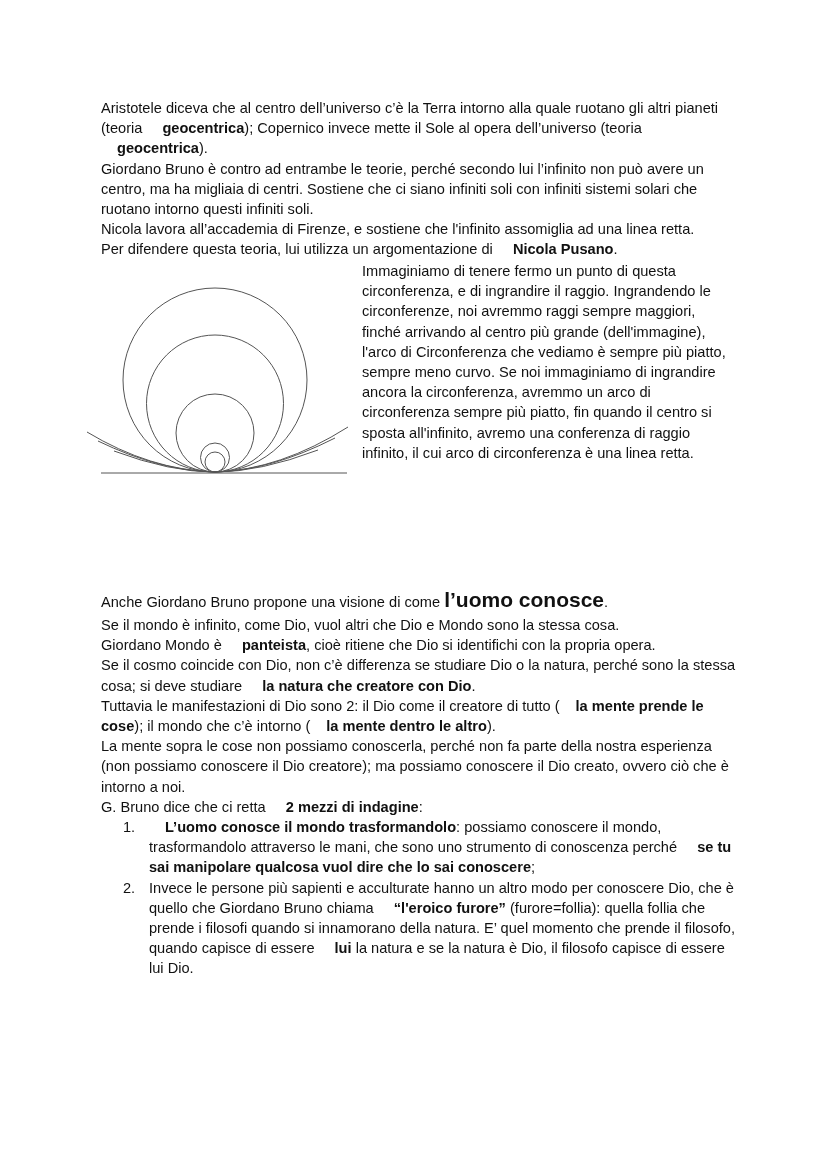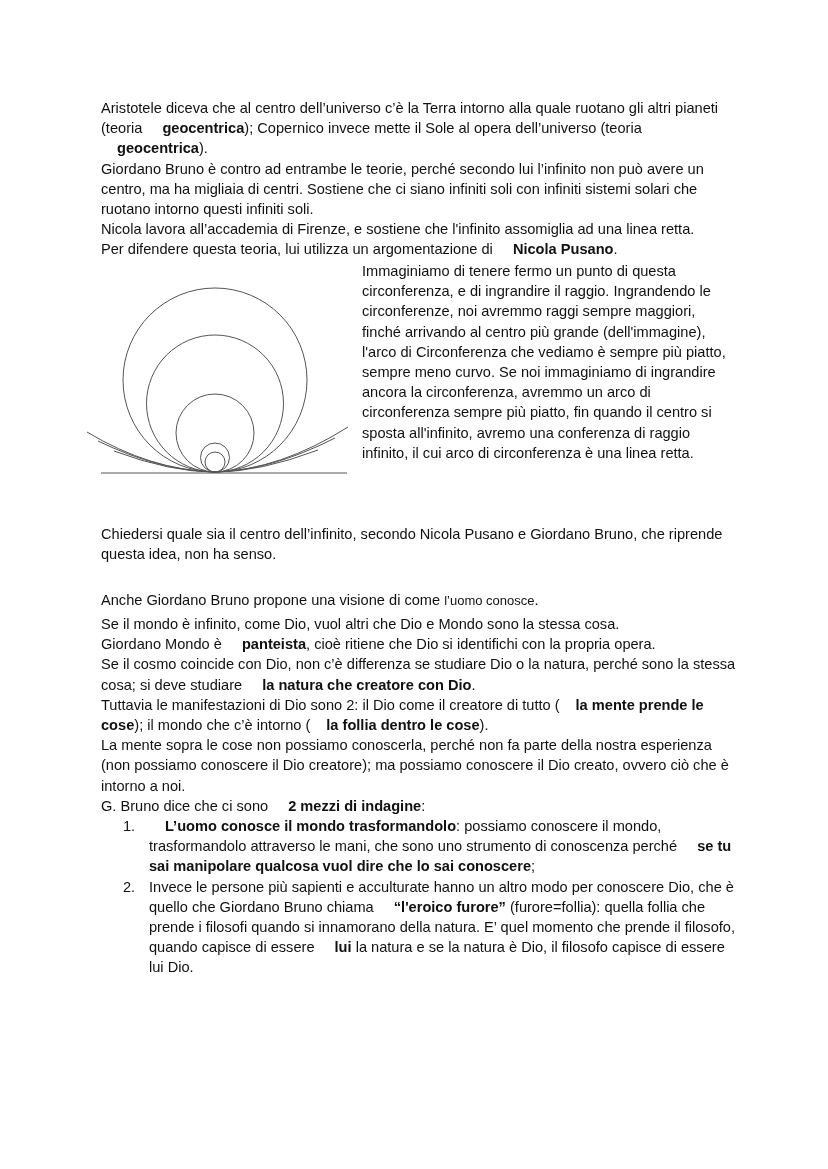--- a/index.html
+++ b/index.html
@@ -7,21 +7,21 @@
     .page {
       position: absolute; left: 0; top: 0; width: 828px; height: 1169px;
       font-family: "Liberation Sans", sans-serif;
       font-size: 14.6px; line-height: 20.2px; color: #111111;
     }
     .block { position: absolute; left: 101px; width: 640px; }
     p { margin: 0; }
     b { font-weight: bold; margin-left: 16px; }
     .side-text { position: absolute; left: 362px; top: 261px; width: 372px; }
     .diagram { position: absolute; left: 80px; top: 255px; width: 280px; height: 230px; }
-    .big { font-size: 13px; font-weight: normal; }
+    .big { font-size: 21px; font-weight: bold; }
     ol.list { margin: 0; padding: 0; list-style: none; }
     ol.list li { position: relative; padding-left: 48px; }
     ol.list li .num { position: absolute; left: 22px; top: 0; }
   </style>
 </head>
 <body>
 
 <div class="page">
 
   <div class="block" style="top:98px;">
@@ -49,41 +49,38 @@
         <path d="M18 186 Q 80 216 135 217 Q 190 216 255 183"></path>
         <path d="M34 196 Q 90 217 135 217 Q 180 217 238 195"></path>
 
         <line x1="21" y1="218" x2="267" y2="218"></line>
       </g>
     </svg>
   </div>
 
   <div class="side-text">Immaginiamo di tenere fermo un punto di questa circonferenza, e di ingrandire il raggio. Ingrandendo le circonferenze, noi avremmo raggi sempre maggiori, finché arrivando al centro più grande (dell'immagine), l'arco di Circonferenza che vediamo è sempre più piatto, sempre meno curvo. Se noi immaginiamo di ingrandire ancora la circonferenza, avremmo un arco di circonferenza sempre più piatto, fin quando il centro si sposta all'infinito, avremo una conferenza di raggio infinito, il cui arco di circonferenza è una linea retta.</div>
 
-  <div class="block" style="top:524px;">
-    <p>Chiedersi quale sia il centro dell’infinito, secondo Nicola Pusano e Giordano Bruno, che riprende questa idea, non ha senso.</p>
-  </div>
 
   <div class="block" style="top:587px;">
     <p style="line-height:26px;">
       <span>Anche Giordano Bruno propone una visione di come </span><span class="big">l’uomo conosce</span><span>.</span>
     </p>
     <p>Se il mondo è infinito, come Dio, vuol altri che Dio e Mondo sono la stessa cosa.</p>
     <p>
       <span>Giordano Mondo è </span><b>panteista</b><span>, cioè ritiene che Dio si identifichi con la propria opera.</span>
     </p>
     <p>
       <span>Se il cosmo coincide con Dio, non c’è differenza se studiare Dio o la natura, perché sono la stessa cosa; si deve studiare </span><b>la natura che creatore con Dio</b><span>.</span>
     </p>
     <p>
-      <span>Tuttavia le manifestazioni di Dio sono 2: il Dio come il creatore di tutto (</span><b>la mente prende le cose</b><span>); il mondo che c’è intorno (</span><b>la follia dentro le cose</b><span>).</span>
+      <span>Tuttavia le manifestazioni di Dio sono 2: il Dio come il creatore di tutto (</span><b>la mente prende le cose</b><span>); il mondo che c’è intorno (</span><b>la mente dentro le altro</b><span>).</span>
     </p>
     <p>La mente sopra le cose non possiamo conoscerla, perché non fa parte della nostra esperienza (non possiamo conoscere il Dio creatore); ma possiamo conoscere il Dio creato, ovvero ciò che è intorno a noi.</p>
     <p>
-      <span>G. Bruno dice che ci sono </span><b>2 mezzi di indagine</b><span>:</span>
+      <span>G. Bruno dice che ci retta </span><b>2 mezzi di indagine</b><span>:</span>
     </p>
 
     <ol class="list">
       <li>
         <span class="num">1.</span>
         <b>L’uomo conosce il mondo trasformandolo</b><span>: possiamo conoscere il mondo, trasformandolo attraverso le mani, che sono uno strumento di conoscenza perché </span><b>se tu sai manipolare qualcosa vuol dire che lo sai conoscere</b><span>;</span>
       </li>
       <li>
         <span class="num">2.</span>
         <span>Invece le persone più sapienti e acculturate hanno un altro modo per conoscere Dio, che è quello che Giordano Bruno chiama </span><b>“l'eroico furore”</b><span> (furore=follia): quella follia che prende i filosofi quando si innamorano della natura. E’ quel momento che prende il filosofo, quando capisce di essere </span><b>lui</b><span> la natura e se la natura è Dio, il filosofo capisce di essere lui Dio.</span>

